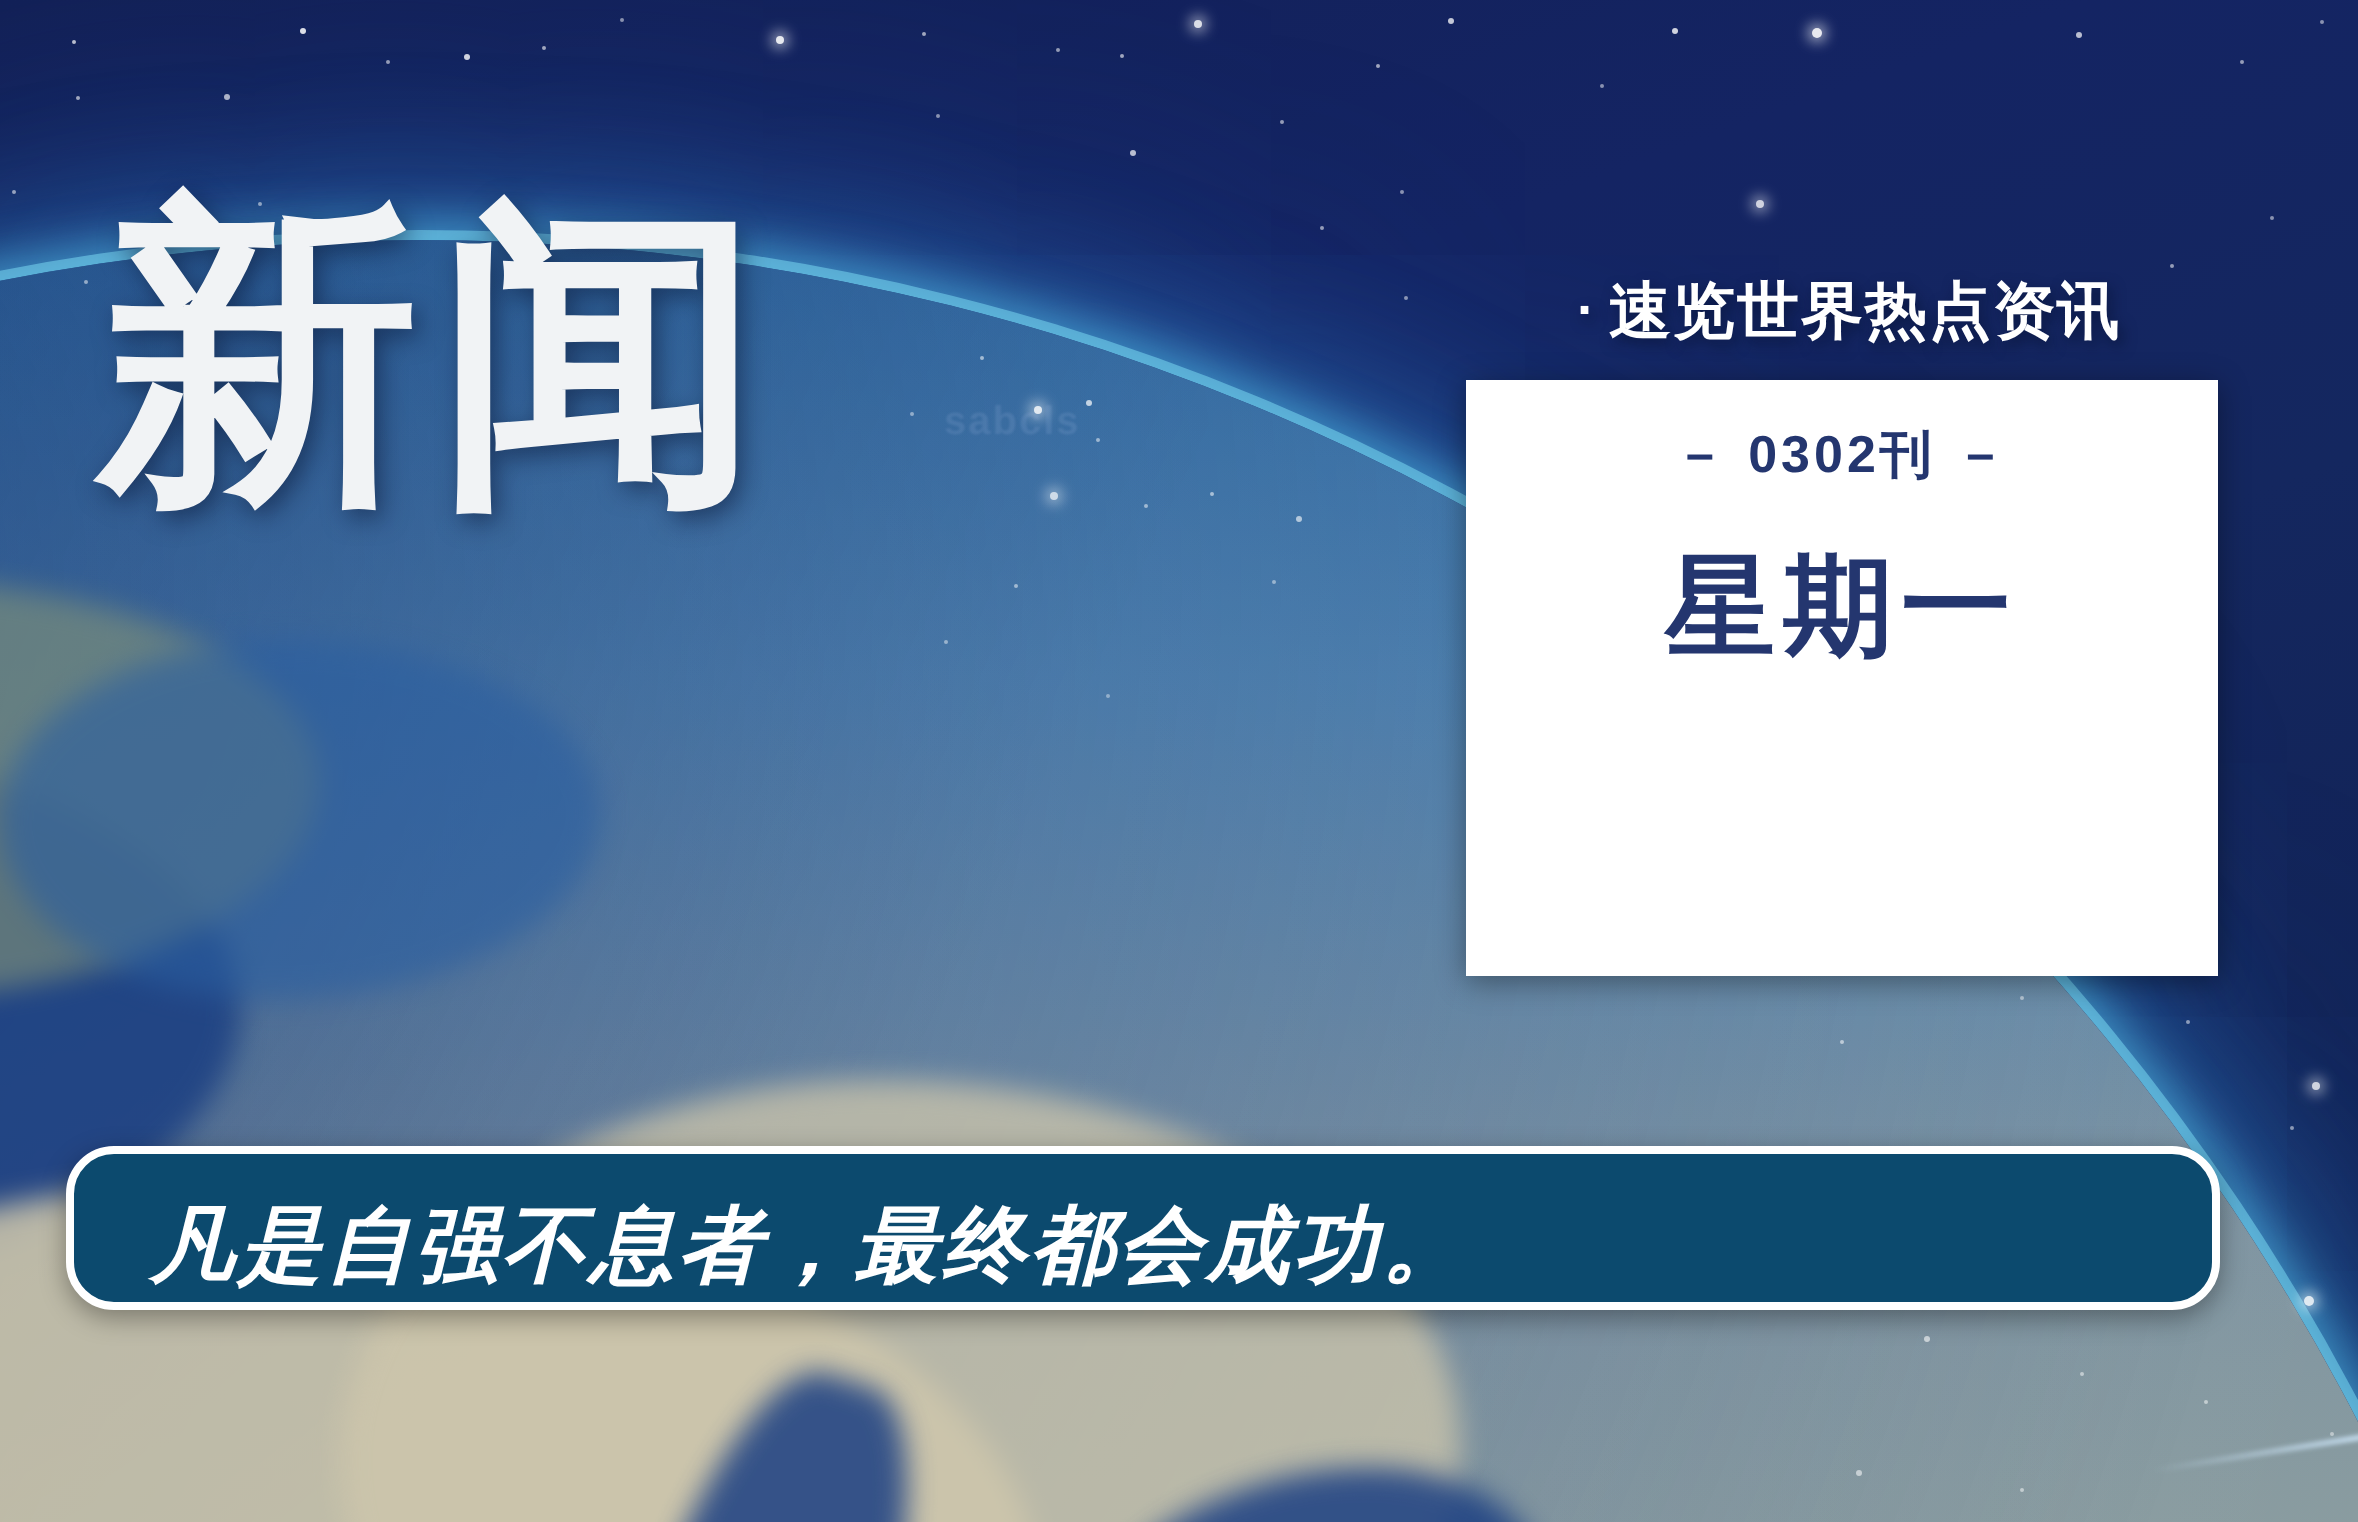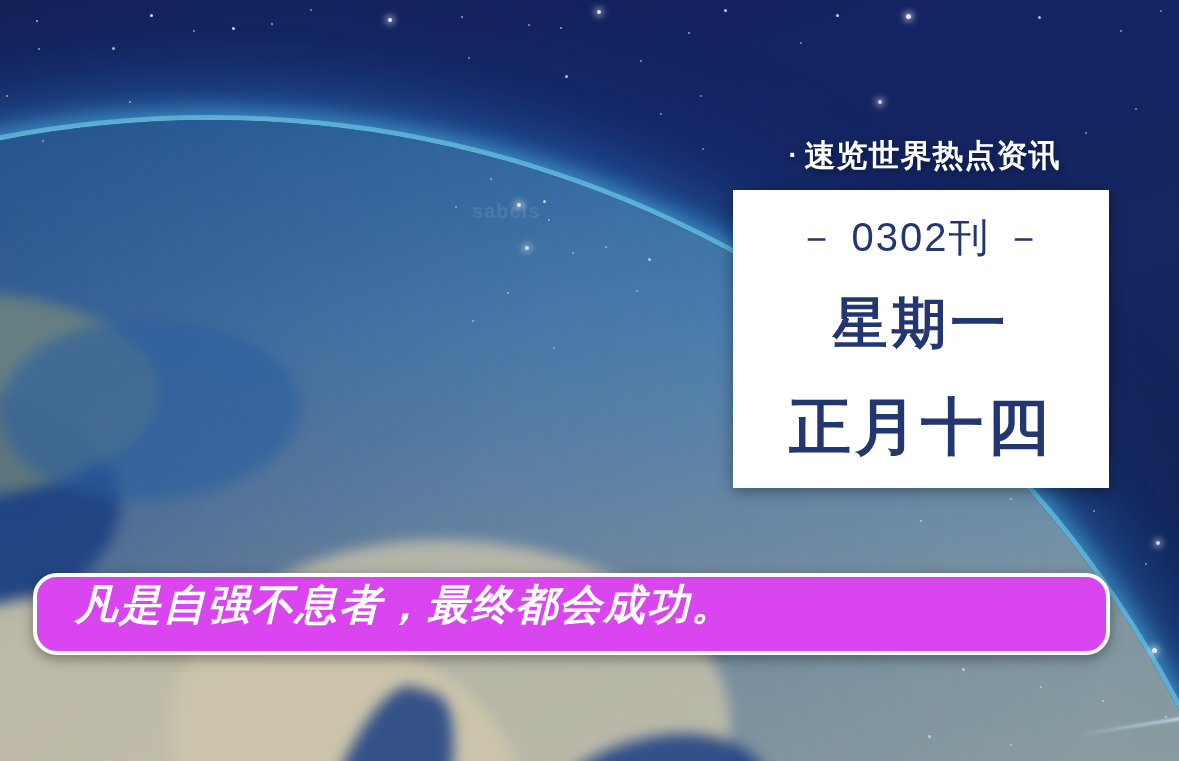--- a/index.html
+++ b/index.html
@@ -173,22 +173,22 @@
     box-shadow: 0 3px 14px rgba(0,0,0,0.38);
     display: flex;
     flex-direction: column;
     align-items: center;
     justify-content: flex-start;
     padding-top: 20px;
     box-sizing: border-box;
     color: #24366f;
   }
   .issue-line {
-    font-size: 40px;
-    font-weight: 400;
+    font-size: 26px;
+    font-weight: 700;
     letter-spacing: 2px;
     white-space: nowrap;
   }
   .weekday-line {
     font-size: 55px;
     font-weight: 700;
     letter-spacing: 4px;
     margin-top: 22px;
     white-space: nowrap;
   }
@@ -200,25 +200,25 @@
     white-space: nowrap;
   }
 
   
   .quote-bar {
     position: absolute;
     left: 33px; top: 573px;
     width: 1077px;
     height: 82px;
     box-sizing: border-box;
-    background: #d946ef;
+    background: #0c4a6e;
     border: 4px solid #ffffff;
     border-radius: 24px;
     display: flex;
-    align-items: flex-start;
+    align-items: flex-end;
     box-shadow: 0 4px 13px rgba(0,0,0,0.35);
   }
   .quote-text {
     color: #ffffff;
     font-size: 42px;
     font-weight: 700;
     font-style: italic;
     letter-spacing: 2px;
     padding-left: 38px;
     white-space: nowrap;
@@ -308,33 +308,33 @@
   <div class="star" style="left:890px; top:585px; width:2px; height:2px; opacity:.45;"></div>
   <div class="star" style="left:955px; top:600px; width:2px; height:2px; opacity:.45;"></div>
   <div class="star" style="left:1060px;top:625px; width:2px; height:2px; opacity:.5;"></div>
   <div class="star big" style="left:1152px;top:648px; width:5px; height:5px; opacity:.85;"></div>
   <div class="flare" style="left:1075px;top:722px; transform:rotate(-9deg);"></div>
 
   <div class="watermark">sabcls</div>
 
 
   <div class="title-block">
+    <div class="title-line title-news">新闻</div>
   </div>
 
   <div class="right-col">
 
     <div class="tagline">
       <span class="tagline-dot">·</span>
       <span class="tagline-text">速览世界热点资讯</span>
     </div>
 
     <div class="info-card">
       <div class="issue-line">－ 0302刊 －</div>
       <div class="weekday-line">星期一</div>
-      <div class="lunar-line">正月十四</div>
     </div>
 
   </div>
 
   <div class="quote-bar">
     <span class="quote-text">凡是自强不息者，最终都会成功。</span>
   </div>
 
 </div>
 

